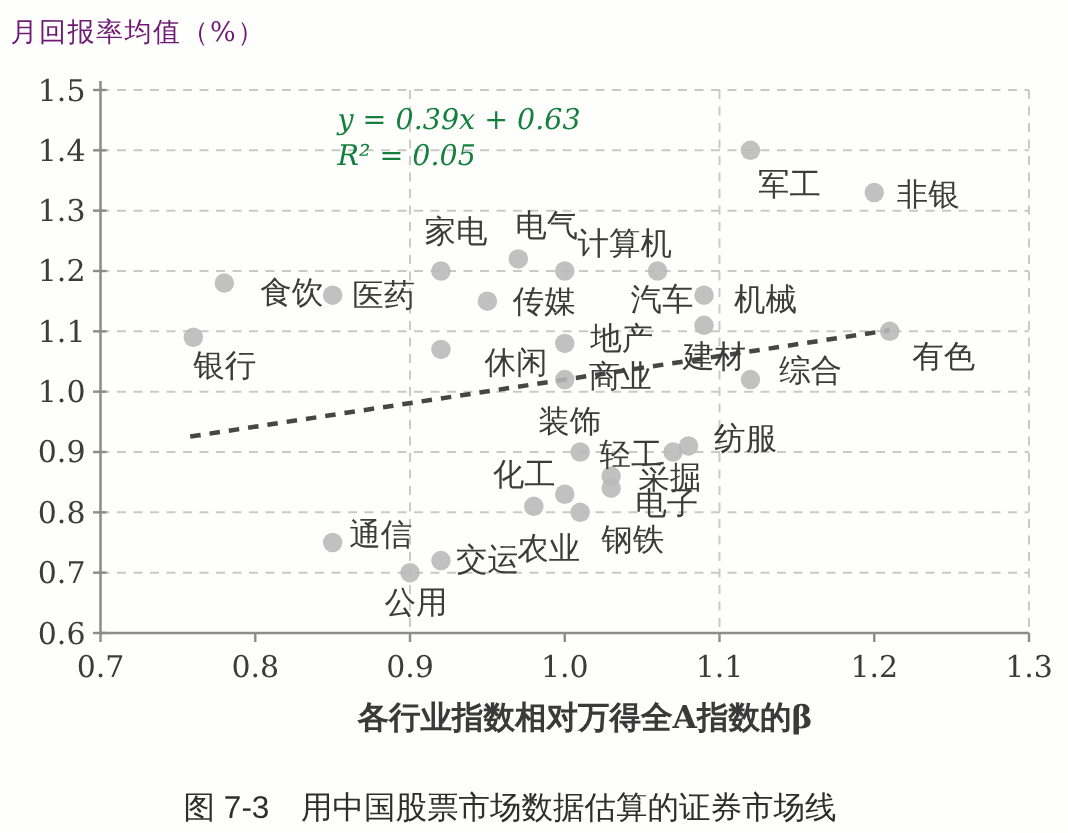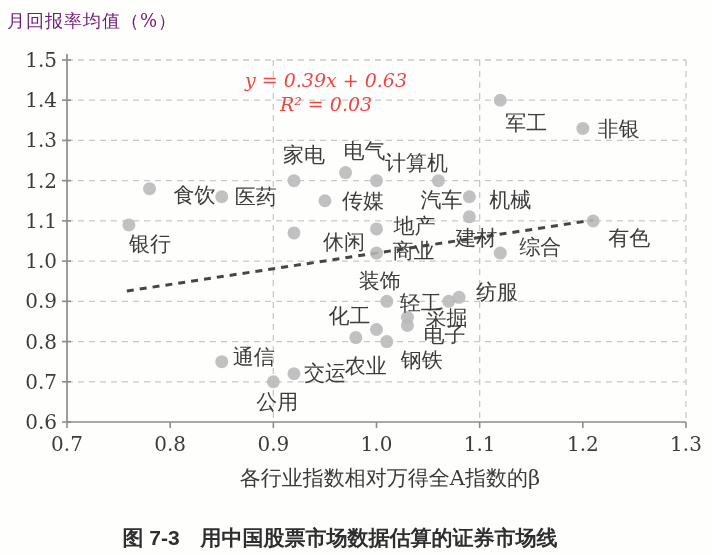--- a/index.html
+++ b/index.html
@@ -7,30 +7,30 @@
     position:relative;width:712px;height:555px;background:#fefefd;overflow:hidden;
     font-family:"DejaVu Serif","Liberation Serif",serif;
   }
   .y-title{
     position:absolute;left:7px;top:9px;font-size:18px;color:#701a75;
     letter-spacing:1px;white-space:nowrap;
   }
   #chart{position:absolute;left:0;top:0;}
   .equation{
     position:absolute;left:306px;top:68px;transform:translateX(-50%);
-    text-align:center;font-style:italic;font-size:19px;color:#ef4444;
-    line-height:24px;white-space:nowrap;margin-left:20px;
+    text-align:left;font-style:italic;font-size:19px;color:#15803d;
+    line-height:24px;white-space:nowrap;
   }
   .x-title{
     position:absolute;left:390px;top:464px;transform:translateX(-50%);
-    font-size:21px;color:#3a3a3a;white-space:nowrap;
+    font-size:21px;color:#3a3a3a;white-space:nowrap;font-weight:bold;
   }
   .caption{
     position:absolute;left:340px;top:524px;transform:translateX(-50%);
-    font-family:"Liberation Sans","DejaVu Sans",sans-serif;font-weight:bold;
+    font-family:"Liberation Sans","DejaVu Sans",sans-serif;font-weight:normal;
     font-size:21px;color:#2e2e2e;white-space:nowrap;
   }
 </style>
 </head>
 <body>
 
 <div class="figure">
   <svg id="chart" width="712" height="510" viewBox="0 0 712 510">
       <line x1="67" y1="60" x2="686" y2="60" stroke="#c9c9c9" stroke-width="1.3" stroke-dasharray="6 5"></line>
       <line x1="67" y1="100.22222222222226" x2="686" y2="100.22222222222226" stroke="#c9c9c9" stroke-width="1.3" stroke-dasharray="6 5"></line>
@@ -134,17 +134,17 @@
       <text x="349.5" y="323.4888888888889" text-anchor="middle" font-size="21" fill="#3c3c3c" font-family="&quot;DejaVu Serif&quot;,&quot;Liberation Serif&quot;,serif">化工</text>
       <text x="421.8166666666667" y="366.55555555555554" text-anchor="middle" font-size="21" fill="#3c3c3c" font-family="&quot;DejaVu Serif&quot;,&quot;Liberation Serif&quot;,serif">钢铁</text>
       <text x="365.8666666666666" y="372.5333333333333" text-anchor="middle" font-size="21" fill="#3c3c3c" font-family="&quot;DejaVu Serif&quot;,&quot;Liberation Serif&quot;,serif">农业</text>
       <text x="253.75" y="363.66666666666663" text-anchor="middle" font-size="21" fill="#3c3c3c" font-family="&quot;DejaVu Serif&quot;,&quot;Liberation Serif&quot;,serif">通信</text>
       <text x="324.9666666666667" y="379.73333333333335" text-anchor="middle" font-size="21" fill="#3c3c3c" font-family="&quot;DejaVu Serif&quot;,&quot;Liberation Serif&quot;,serif">交运</text>
       <text x="277.33333333333337" y="408.7777777777778" text-anchor="middle" font-size="21" fill="#3c3c3c" font-family="&quot;DejaVu Serif&quot;,&quot;Liberation Serif&quot;,serif">公用</text>
     </svg>
   <div class="y-title">月回报率均值（%）</div>
   <div class="equation">
     <div>y = 0.39x + 0.63</div>
-    <div>R² = 0.03</div>
+    <div>R² = 0.05</div>
   </div>
   <div class="x-title">各行业指数相对万得全A指数的β</div>
   <div class="caption">图 7-3　用中国股票市场数据估算的证券市场线</div>
 </div>
 
 </body></html>

